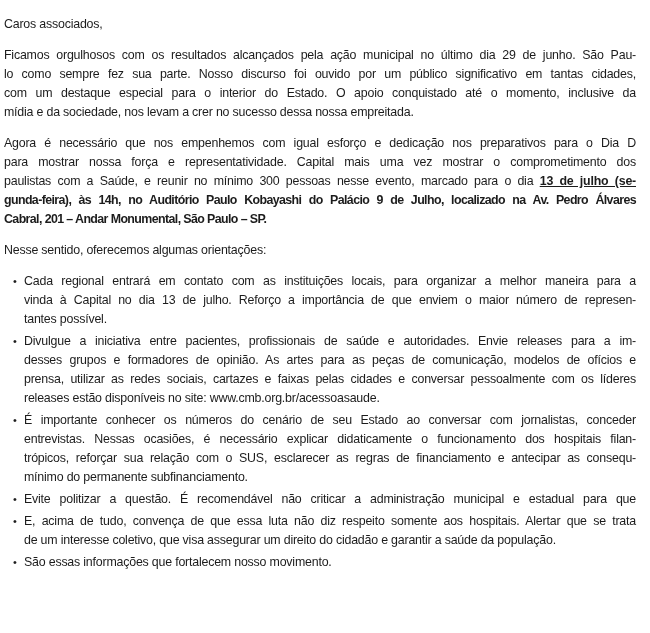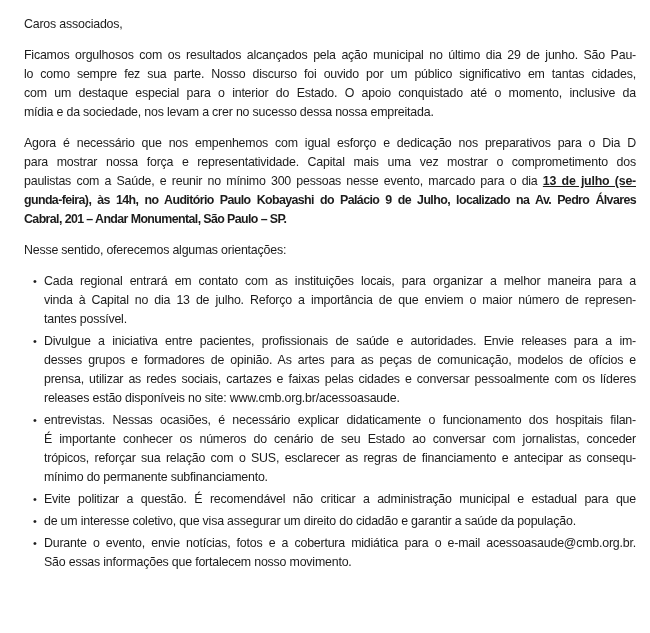--- a/index.html
+++ b/index.html
@@ -7,21 +7,21 @@
   .page {
     position:relative;
     width:650px;
     height:633px;
     background:#ffffff;
     color:#1c1c1c;
     font-family:"Liberation Sans", sans-serif;
     font-size:12.4px;
     line-height:19px;
     letter-spacing:-0.2px;
-    padding:15px 14px 0 24px;
+    padding:15px 14px 0 4px;
     overflow:hidden;
   }
   .line { min-height:19px; text-align:justify; text-align-last:justify; }
   .line.last { text-align:left; text-align-last:left; }
   .sal { margin-bottom:12px; }
   .para { margin-bottom:12px; }
   .bl { font-weight:700; letter-spacing:-0.6px; }
   .bd { font-weight:700;text-decoration:underline; }
   .list { margin-top:0; }
   .bullet { position:relative; margin-left:20px; margin-bottom:3px; }
@@ -65,36 +65,36 @@
     <div class="bullet">
       <span class="dot">•</span>
       <div class="line">Divulgue a iniciativa entre pacientes, profissionais de saúde e autoridades. Envie releases para a im-</div>
       <div class="line">desses grupos e formadores de opinião. As artes para as peças de comunicação, modelos de ofícios e</div>
       <div class="line">prensa, utilizar as redes sociais, cartazes e faixas pelas cidades e conversar pessoalmente com os líderes</div>
       <div class="line last"><span>releases estão disponíveis no site: </span><span>www.cmb.org.br/acessoasaude</span><span>.</span></div>
     </div>
 
     <div class="bullet">
       <span class="dot">•</span>
+      <div class="line">É importante conhecer os números do cenário de seu Estado ao conversar com jornalistas, conceder</div>
       <div class="line">entrevistas. Nessas ocasiões, é necessário explicar didaticamente o funcionamento dos hospitais filan-</div>
-      <div class="line">É importante conhecer os números do cenário de seu Estado ao conversar com jornalistas, conceder</div>
       <div class="line">trópicos, reforçar sua relação com o SUS, esclarecer as regras de financiamento e antecipar as consequ-</div>
       <div class="line last">mínimo do permanente subfinanciamento.</div>
     </div>
 
     <div class="bullet">
       <span class="dot">•</span>
       <div class="line">Evite politizar a questão. É recomendável não criticar a administração municipal e estadual para que</div>
     </div>
 
     <div class="bullet">
       <span class="dot">•</span>
+      <div class="line">E, acima de tudo, convença de que essa luta não diz respeito somente aos hospitais. Alertar que se trata</div>
       <div class="line last">de um interesse coletivo, que visa assegurar um direito do cidadão e garantir a saúde da população.</div>
     </div>
 
     <div class="bullet">
       <span class="dot">•</span>
-      <div class="line"><span>Durante o evento, envie notícias, fotos e a cobertura midiática para o e-mail </span><span>acessoasaude@cmb.org.br</span><span>.</span></div>
       <div class="line last">São essas informações que fortalecem nosso movimento.</div>
     </div>
 
   </div>
 </div>
 
 </body></html>

